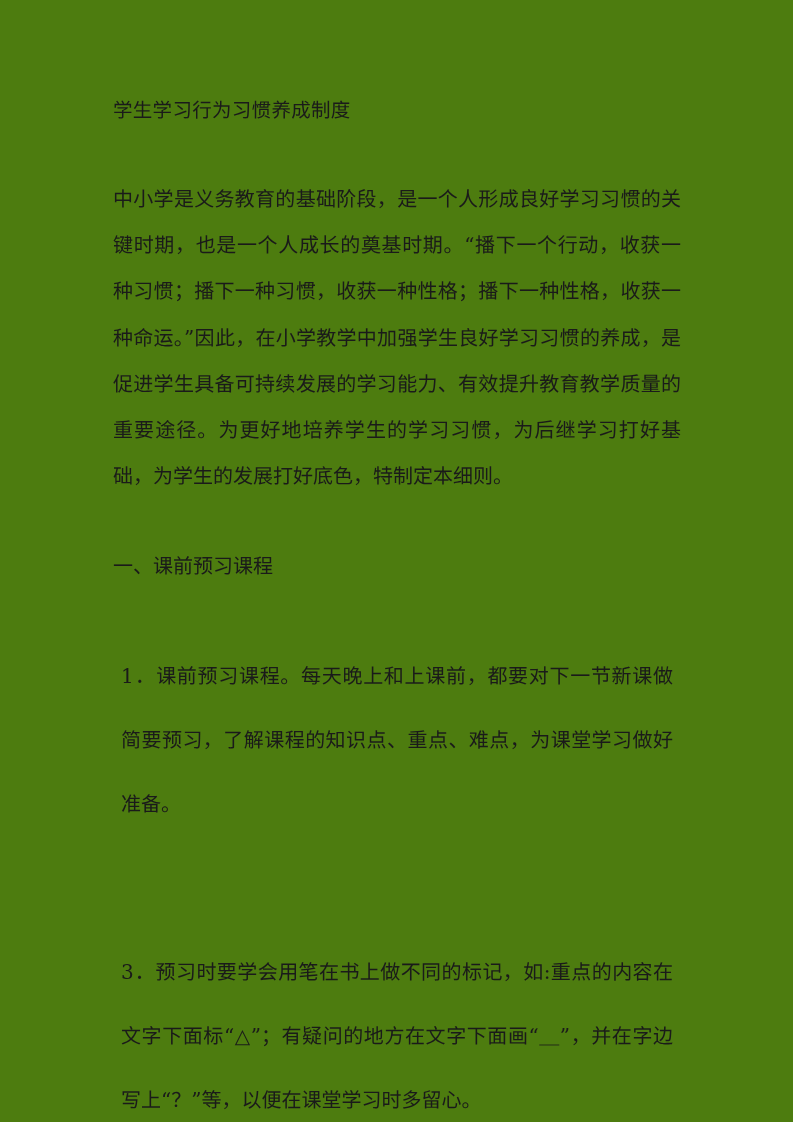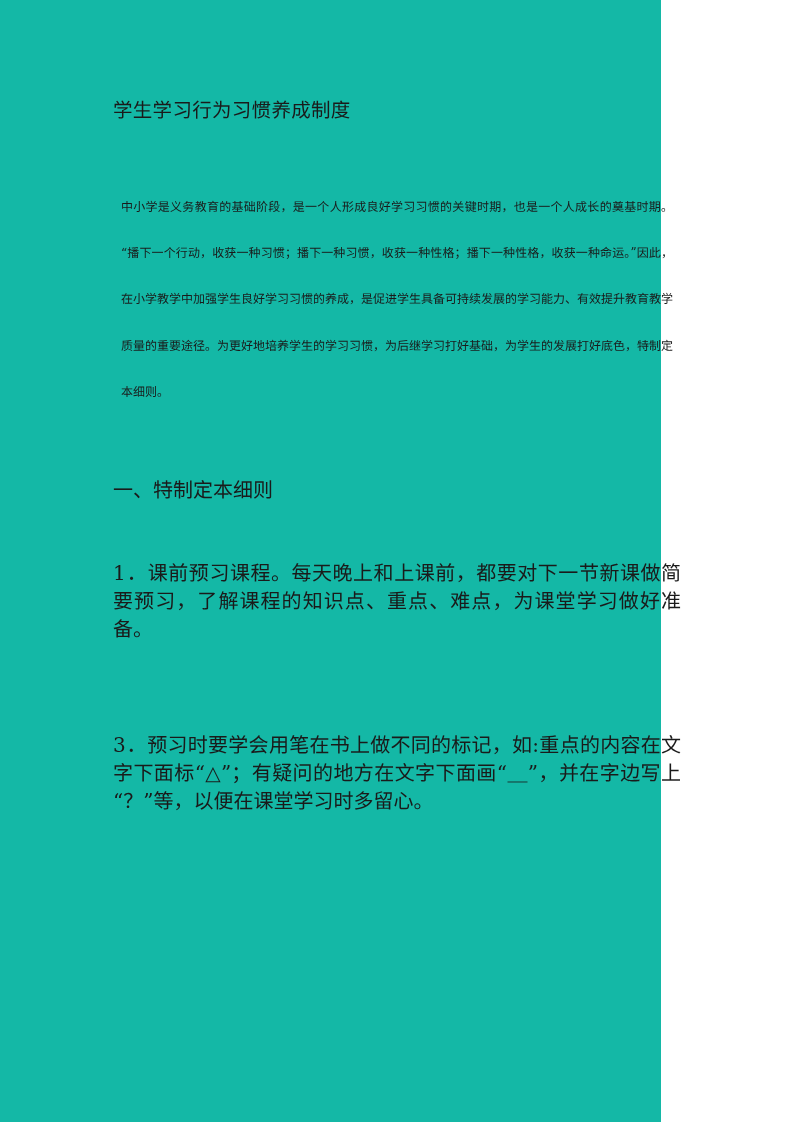--- a/index.html
+++ b/index.html
@@ -15,23 +15,23 @@
     overflow: hidden;
     font-family: "DejaVu Serif", "Liberation Serif", serif;
     color: #1a1a1a;
     -webkit-font-smoothing: antialiased;
   }
 
   .page {
     position: absolute;
     left: 0;
     top: 0;
-    width: 661px;
+    width: 793px;
     height: 1122px;
-    background: #14b8a6;
+    background: #4d7c0f;
     box-sizing: border-box;
     padding-left: 18px;
   }
 
   .content {
     position: absolute;
     left: 113px;
     top: 96px;
     width: 568px;
   }
@@ -44,23 +44,23 @@
     font-weight: normal;
     text-align: left;
     white-space: nowrap;
   }
 
   .spacer-after-title {
     height: 50px;
   }
 
   .para {
-    font-size: 12px;
+    font-size: 20px;
     line-height: 46.2px;
-    margin: 8px;
+    margin: 0;
     text-align: justify;
     text-justify: inter-ideograph;
     text-align-last: left;
     letter-spacing: 0px;
     word-break: break-all;
   }
 
   .section-heading {
     font-size: 20px;
     line-height: 46.2px;
@@ -72,22 +72,22 @@
   .heading-gap-before {
     height: 44px;
   }
 
   .heading-gap-after {
     height: 46px;
   }
 
   .list-item {
     font-size: 20px;
-    line-height: 28px;
-    margin: 0;
+    line-height: 64px;
+    margin: 8px;
     text-align: justify;
     text-justify: inter-ideograph;
     text-align-last: left;
     word-break: break-all;
   }
 
   .item-num {
     font-family: "DejaVu Serif", "Liberation Serif", serif;
     letter-spacing: 0.5px;
   }
@@ -103,21 +103,21 @@
   <div class="content">
 
     <div class="doc-title">学生学习行为习惯养成制度</div>
 
     <div class="spacer-after-title"></div>
 
     <div class="para">中小学是义务教育的基础阶段，是一个人形成良好学习习惯的关键时期，也是一个人成长的奠基时期。“播下一个行动，收获一种习惯；播下一种习惯，收获一种性格；播下一种性格，收获一种命运。”因此，在小学教学中加强学生良好学习习惯的养成，是促进学生具备可持续发展的学习能力、有效提升教育教学质量的重要途径。为更好地培养学生的学习习惯，为后继学习打好基础，为学生的发展打好底色，特制定本细则。</div>
 
     <div class="heading-gap-before"></div>
 
-    <div class="section-heading">一、特制定本细则</div>
+    <div class="section-heading">一、课前预习课程</div>
 
     <div class="heading-gap-after"></div>
 
     <div class="list-item"><span class="item-num">1．</span><span>课前预习课程。每天晚上和上课前，都要对下一节新课做简要预习，了解课程的知识点、重点、难点，为课堂学习做好准备。</span></div>
 
     <div class="item-gap"></div>
 
 
     <div class="item-gap"></div>
 

